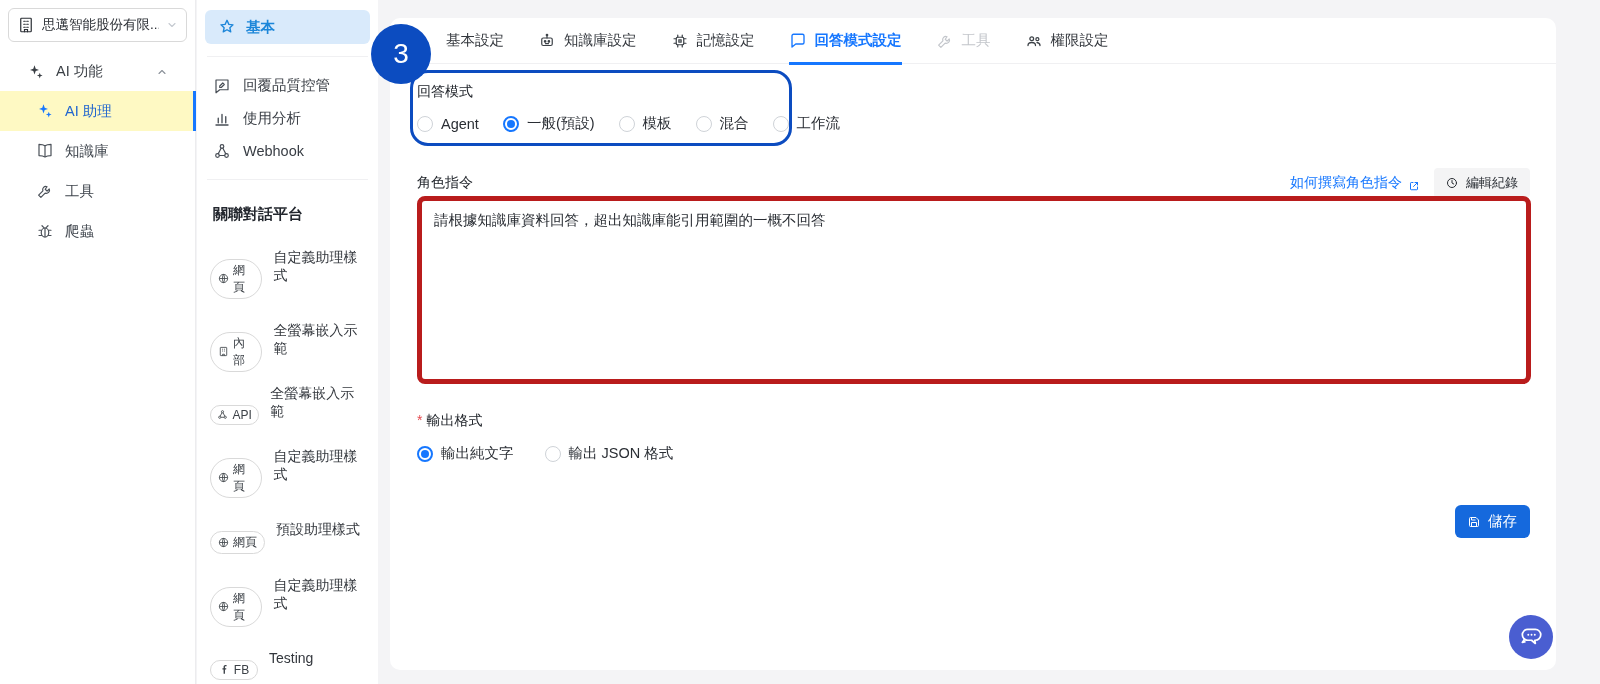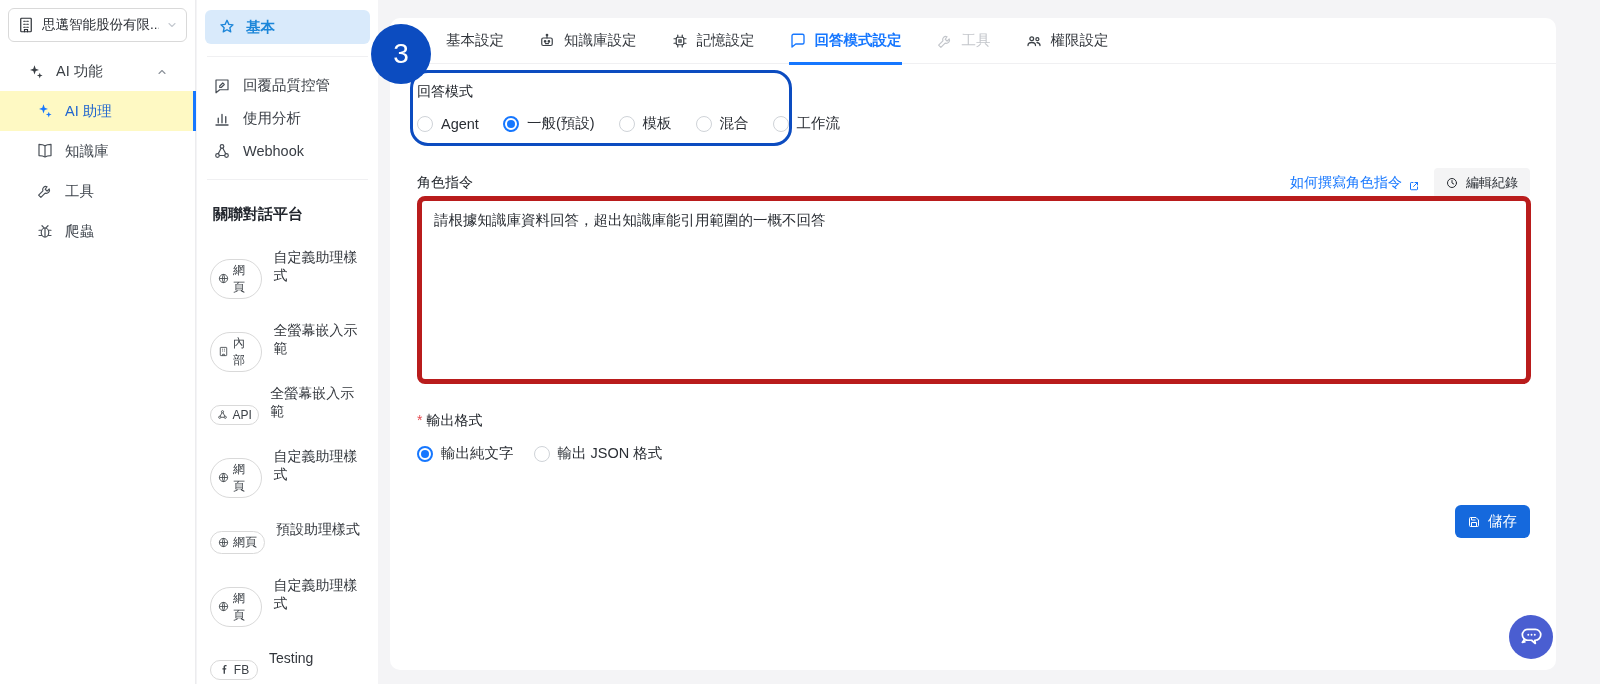--- a/index.html
+++ b/index.html
@@ -54,21 +54,21 @@
   .role-row { position:absolute; left:27px; right:26px; top:150px; display:flex; align-items:center; }
   .field-label { font-size:14px; color:#22262c; }
   .role-actions { margin-left:auto; display:flex; align-items:center; gap:14px; }
   .help-link { display:flex; align-items:flex-end; gap:6px; color:var(--color-primary,#1677ff); font-size:14px; text-decoration:none; cursor:pointer; }
   .history-btn { display:flex; align-items:center; gap:8px; background:#f4f4f5; border:none; border-radius:4px; padding:6px 12px; font-size:13px; color:#2a2e34; cursor:pointer; font-family:inherit; }
 
   .instruction-box { position:absolute; left:27px; top:178px; width:1114px; height:188px; border:5px solid #b91c1c; border-radius:8px; padding:9px 12px; font-size:14.5px; color:#2a2e34; line-height:1.5; }
 
   .output-label { position:absolute; left:27px; top:394px; font-size:14px; color:#22262c; display:flex; gap:4px; }
   .required-mark { color:var(--color-required,#e5484d); }
-  .output-radios { position:absolute; left:27px; top:426px; display:flex; gap:20px; }
+  .output-radios { position:absolute; left:27px; top:426px; display:flex; gap:31px; }
 
   .save-btn { position:absolute; right:26px; top:487px; display:flex; align-items:center; gap:8px; background:var(--color-save,#1569dd); color:#fff; border:none; border-radius:6px; padding:7px 13px; font-size:14.5px; cursor:pointer; font-family:Liberation Sans, sans-serif; }
 
   .fab { position:absolute; left:1509px; top:615px; width:44px; height:44px; border-radius:50%; background:var(--color-fab,#4a5ed1); display:flex; align-items:center; justify-content:center; cursor:pointer; z-index:7; color:#fff; }
 
   .ic { width:18px; height:18px; flex:none; }
   .ic-sm { width:12px; height:12px; flex:none; }
   .ic-xs { width:11px; height:11px; flex:none; }
 </style>
 </head>

